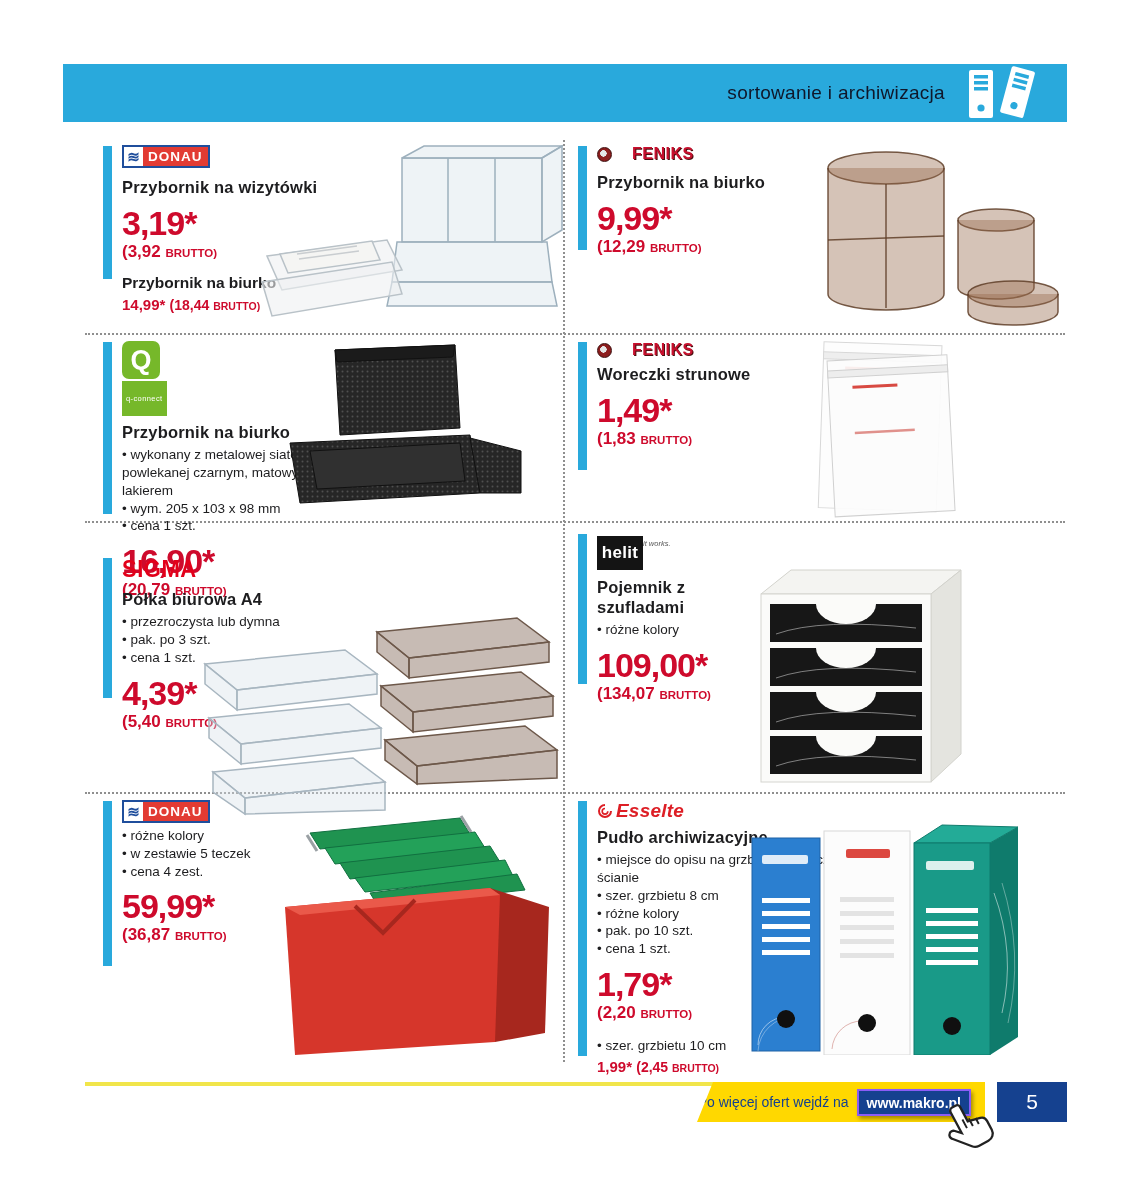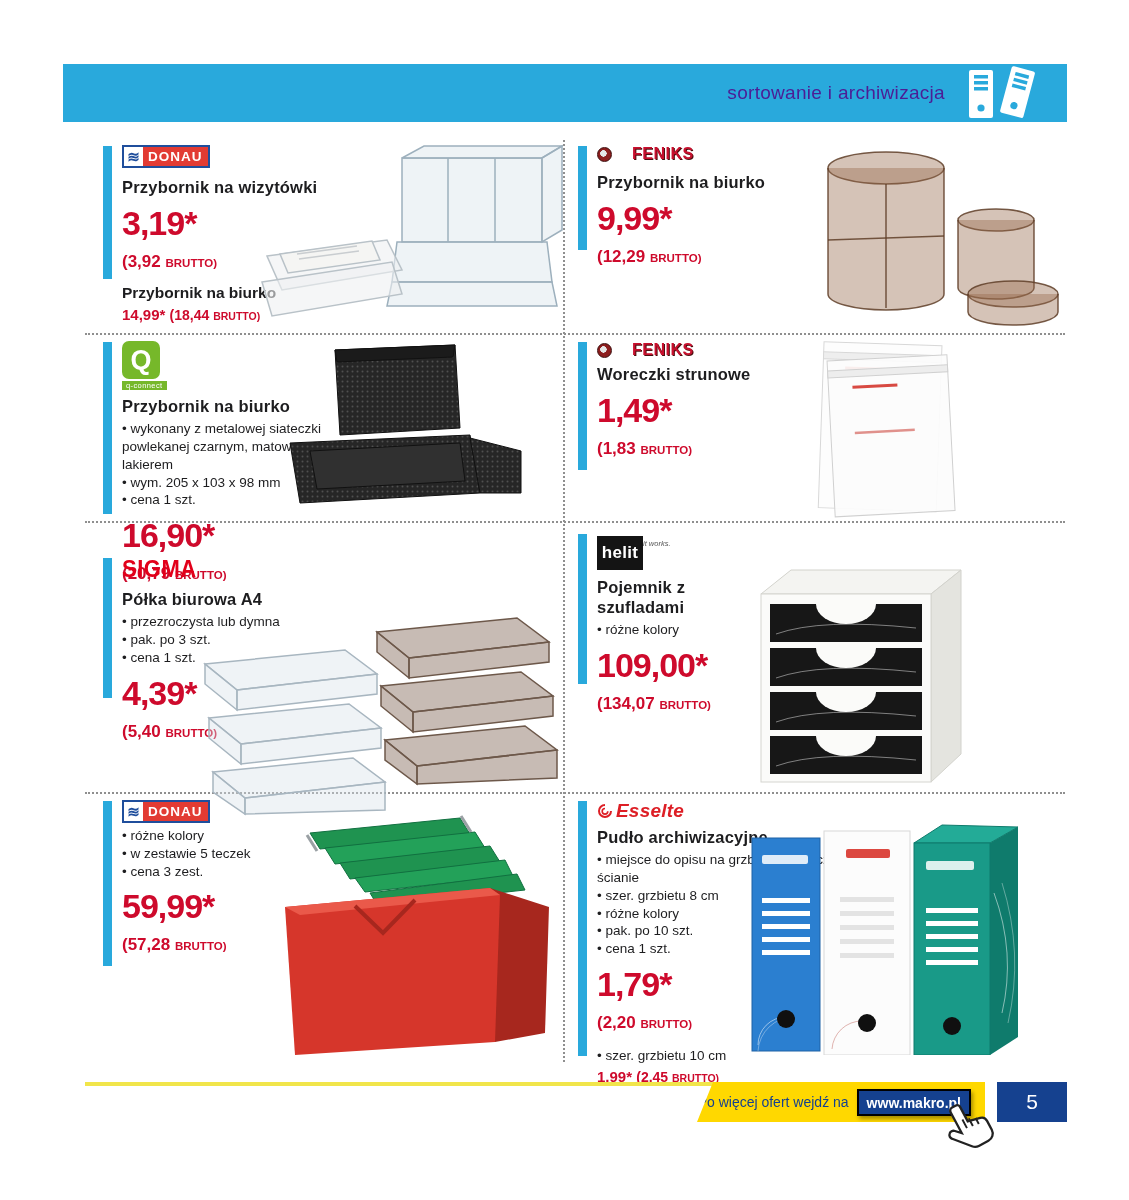--- a/index.html
+++ b/index.html
@@ -2,72 +2,72 @@
 <html><head>
 <meta charset="utf-8">
 <style>
   * { margin:0; padding:0; box-sizing:border-box; }
   body { background:#e8e8e8; font-family:"Liberation Sans", sans-serif; }
   .page { position:relative; width:1129px; height:1200px; background:#fff; overflow:hidden; margin:0 auto; }
 
   
   .header { position:absolute; left:63px; top:64px; width:1004px; height:58px; background:#29a9dc; }
   .header-title { position:absolute; right:122px; top:0; height:100%; display:flex; align-items:center;
-                  color:#4c1d95; font-size:19px; letter-spacing:.3px; }
+                  color:#0f172a; font-size:19px; letter-spacing:.3px; }
   .binder-icon { position:absolute; right:26px; top:2px; width:82px; height:54px; }
 
   
   .vdiv  { position:absolute; left:563px; top:140px; height:922px; width:0; border-left:2px dotted #8f8f8f; }
   .hdiv  { position:absolute; left:85px; width:980px; height:0; border-top:2px dotted #8f8f8f; }
 
   
   .cell { position:absolute; }
   .bar  { position:absolute; left:0; top:4px; width:9px; background:#29a9dc; }
   .content { position:absolute; left:19px; top:3px; display:flex; flex-direction:column; align-items:flex-start; }
   .title  { font-size:16.5px; font-weight:700; color:#1d1d1f; line-height:1.22; margin-top:9px; letter-spacing:.2px; }
   .title2 { font-size:15.5px; font-weight:700; color:#1d1d1f; line-height:1.2; margin-top:12px; }
   .bullets { margin-top:4px; }
   .bullet { font-size:13.5px; color:#1d1d1f; line-height:1.32; }
   .bullet::before { content:"• "; }
   .price { font-size:34px; font-weight:800; color:#ce0a2c; line-height:1; letter-spacing:-1px; margin-top:9px; }
-  .brutto { font-size:17px; font-weight:700; color:#ce0a2c; margin-top:12px;text-align:right; }
+  .brutto { font-size:17px; font-weight:700; color:#ce0a2c; margin-top:2px;text-align:right; }
   .brutto .bsmall { font-size:11.5px; }
   .price2line { font-size:15px; font-weight:800; color:#ce0a2c; margin-top:3px; }
   .price2line .b2 { font-weight:700; font-size:14px; }
   .price2line .bsmall { font-size:10.5px; }
   .product-img { position:absolute; }
 
   
   .logo-donau { display:inline-flex; align-items:stretch; border:2px solid #1f4e9c; background:#fff; height:23px; }
   .donau-wave { width:19px; display:flex; align-items:center; justify-content:center; color:#1f4e9c; font-weight:700; font-size:15px; }
   .donau-text { background:#e23b33; color:#fff; font-weight:800; font-size:13.5px; letter-spacing:1px;
                 display:flex; align-items:center; padding:0 5px; }
   .logo-feniks { display:flex; align-items:center; gap:20px; }
   .feniks-badge { width:15px; height:15px; border-radius:50%;
                   background:radial-gradient(circle at 42% 42%, #e5e5e5 0 29%, #8c1d1d 31% 100%); border:1px solid #3c0d0d; }
   .feniks-text { color:#c8102e; font-weight:900; font-size:16px; letter-spacing:.5px; text-shadow:1px 1px 0 #4a0d0d; }
   .logo-q { display:flex; flex-direction:column; align-items:flex-start; }
   .q-box { width:38px; height:38px; background:#76b82a; border-radius:7px; color:#fff; font-weight:800; font-size:27px;
            display:flex; align-items:center; justify-content:center; }
-  .q-strip { margin-top:2px; background:#76b82a; color:#fff; font-size:7.5px; padding:0 4px; letter-spacing:.4px; }
+  .q-strip { margin-top:2px; background:#76b82a; color:#fff; font-size:7.5px; padding:13px 4px; letter-spacing:.4px; }
   .logo-sigma { color:#e2001a; font-weight:900; font-size:22px; letter-spacing:.5px; transform:scaleY(1.05); transform-origin:left; }
   .logo-helit { display:flex; flex-direction:row;justify-content:space-between; }
   .helit-box { width:46px; height:34px; background:#141414; color:#fff; font-weight:800; font-size:17px;
                display:flex; align-items:center; justify-content:center; letter-spacing:.3px; }
   .helit-tag { font-size:7.5px; font-style:italic; color:#555; margin-top:3px; }
   .logo-esselte { display:flex; align-items:center; gap:3px; }
   .esselte-text { color:#dd1e25; font-weight:900; font-style:italic; font-size:19px; letter-spacing:.2px; }
 
   
   .footer-line { position:absolute; left:85px; top:1082px; width:900px; height:4px; background:#f1e54a; }
   .ribbon { position:absolute; left:697px; top:1082px; width:288px; height:40px; background:#ffd800;
             clip-path:polygon(16px 0, 100% 0, 100% 100%, 0 100%);
             display:flex; align-items:center; justify-content:flex-end; gap:8px; padding-right:14px; }
   .promo-text { color:#15418f; font-size:14px; }
-  .link-box { background:#15418f; border:2px solid #000000; color:#fff; font-weight:800; font-size:14px;
+  .link-box { background:#15418f; border:2px solid #8b5cf6; color:#fff; font-weight:800; font-size:14px;
               padding:4px 8px 3px; box-shadow:2px 3px 4px rgba(0,0,0,.35); cursor:pointer; }
   .page-box { position:absolute; left:997px; top:1082px; width:70px; height:40px; background:#15418f;
               color:#fff; font-size:21px; display:flex; align-items:center; justify-content:center; }
   .cursor-icon { position:absolute; left:938px; top:1096px; width:62px; height:62px; transform:rotate(-28deg); }
 </style>
 </head>
 <body>
 
 <div class="page">
 
@@ -294,24 +294,24 @@
   <div class="cell" style="left:103px; top:797px; width:460px; height:263px;">
     <div class="bar" style="height:165px;"></div>
     <div class="content" style="width:200px;">
       <span class="logo-donau">
         <span class="donau-wave">≋</span>
         <span class="donau-text">DONAU</span>
       </span>
       <div class="bullets">
         <div class="bullet">różne kolory</div>
         <div class="bullet">w zestawie 5 teczek</div>
-        <div class="bullet">cena 3 zest.</div>
+        <div class="bullet">cena 4 zest.</div>
       </div>
       <div class="price">59,99*</div>
-      <div class="brutto"><span>(57,28</span> <span class="bsmall">BRUTTO)</span></div>
+      <div class="brutto"><span>(36,87</span> <span class="bsmall">BRUTTO)</span></div>
     </div>
     <svg class="product-img" style="left:152px; top:14px; width:308px; height:246px;" viewBox="0 0 308 246">
       <g>
         <polygon points="55,22 205,7 215,23 65,38" fill="#1f9350" stroke="#117040"></polygon>
         <polygon points="70,37 220,21 230,37 80,53" fill="#23a159" stroke="#117040"></polygon>
         <polygon points="85,52 235,35 245,51 95,68" fill="#1f9350" stroke="#117040"></polygon>
         <polygon points="100,67 250,49 258,65 110,81" fill="#23a159" stroke="#117040"></polygon>
         <polygon points="115,82 262,63 270,79 123,95" fill="#1f9350" stroke="#117040"></polygon>
         <line x1="52" y1="24" x2="62" y2="40" stroke="#9aa0a4" stroke-width="3"></line>
         <line x1="206" y1="5" x2="216" y2="21" stroke="#9aa0a4" stroke-width="3"></line>

